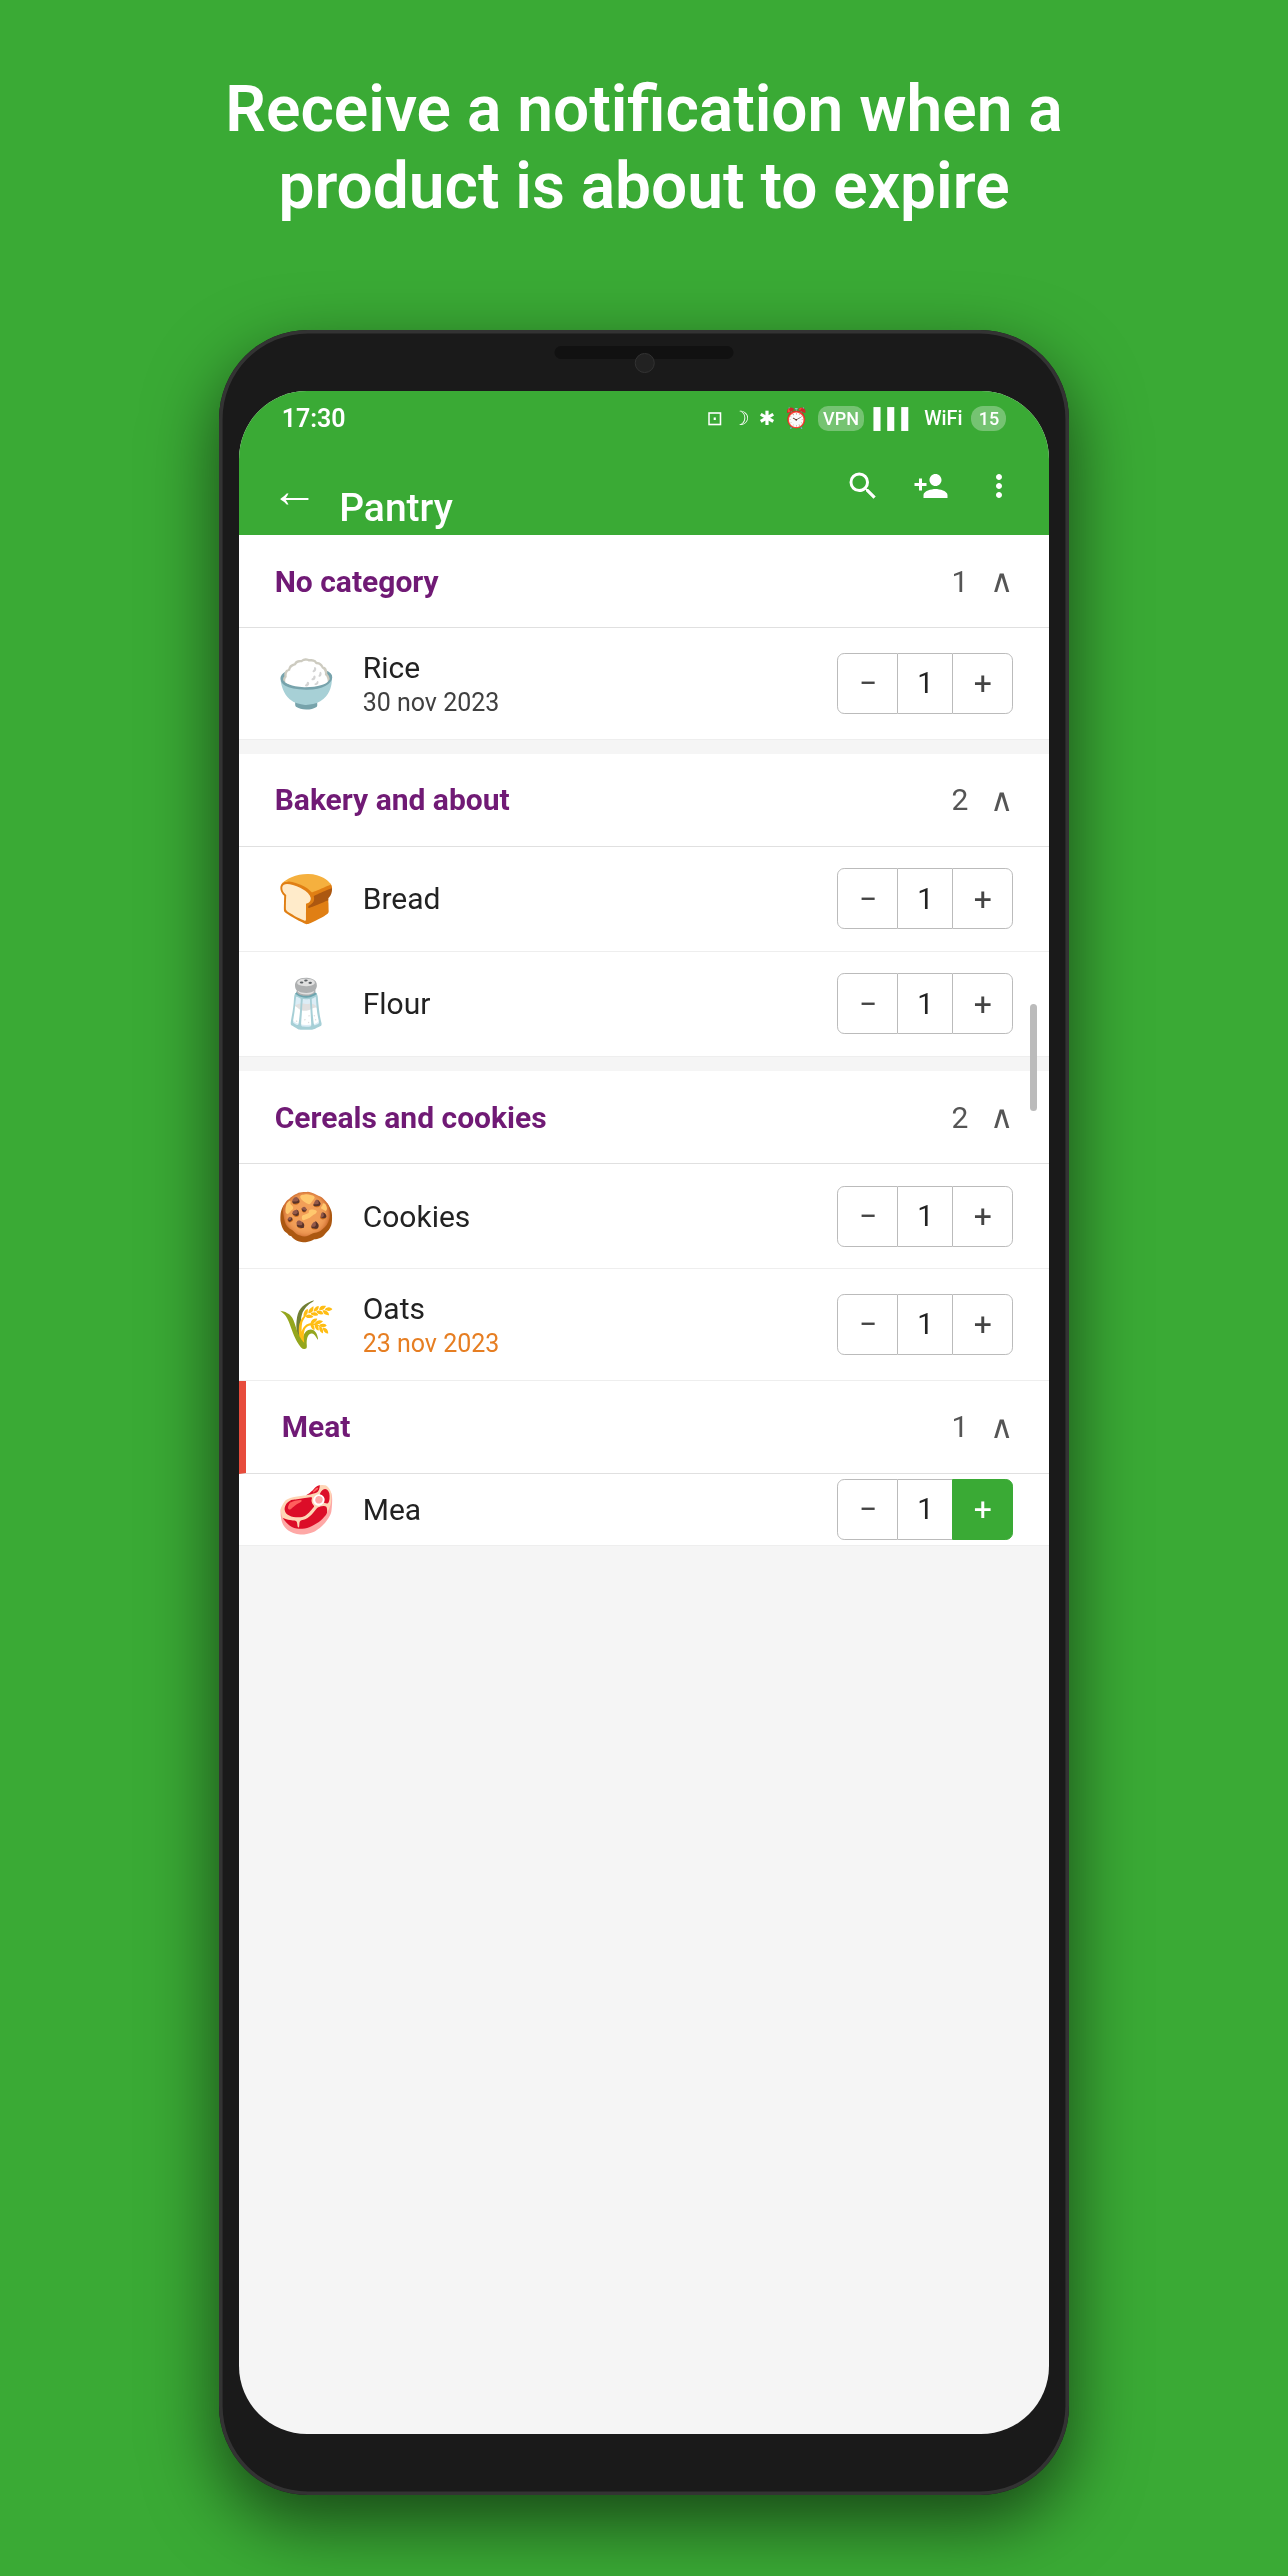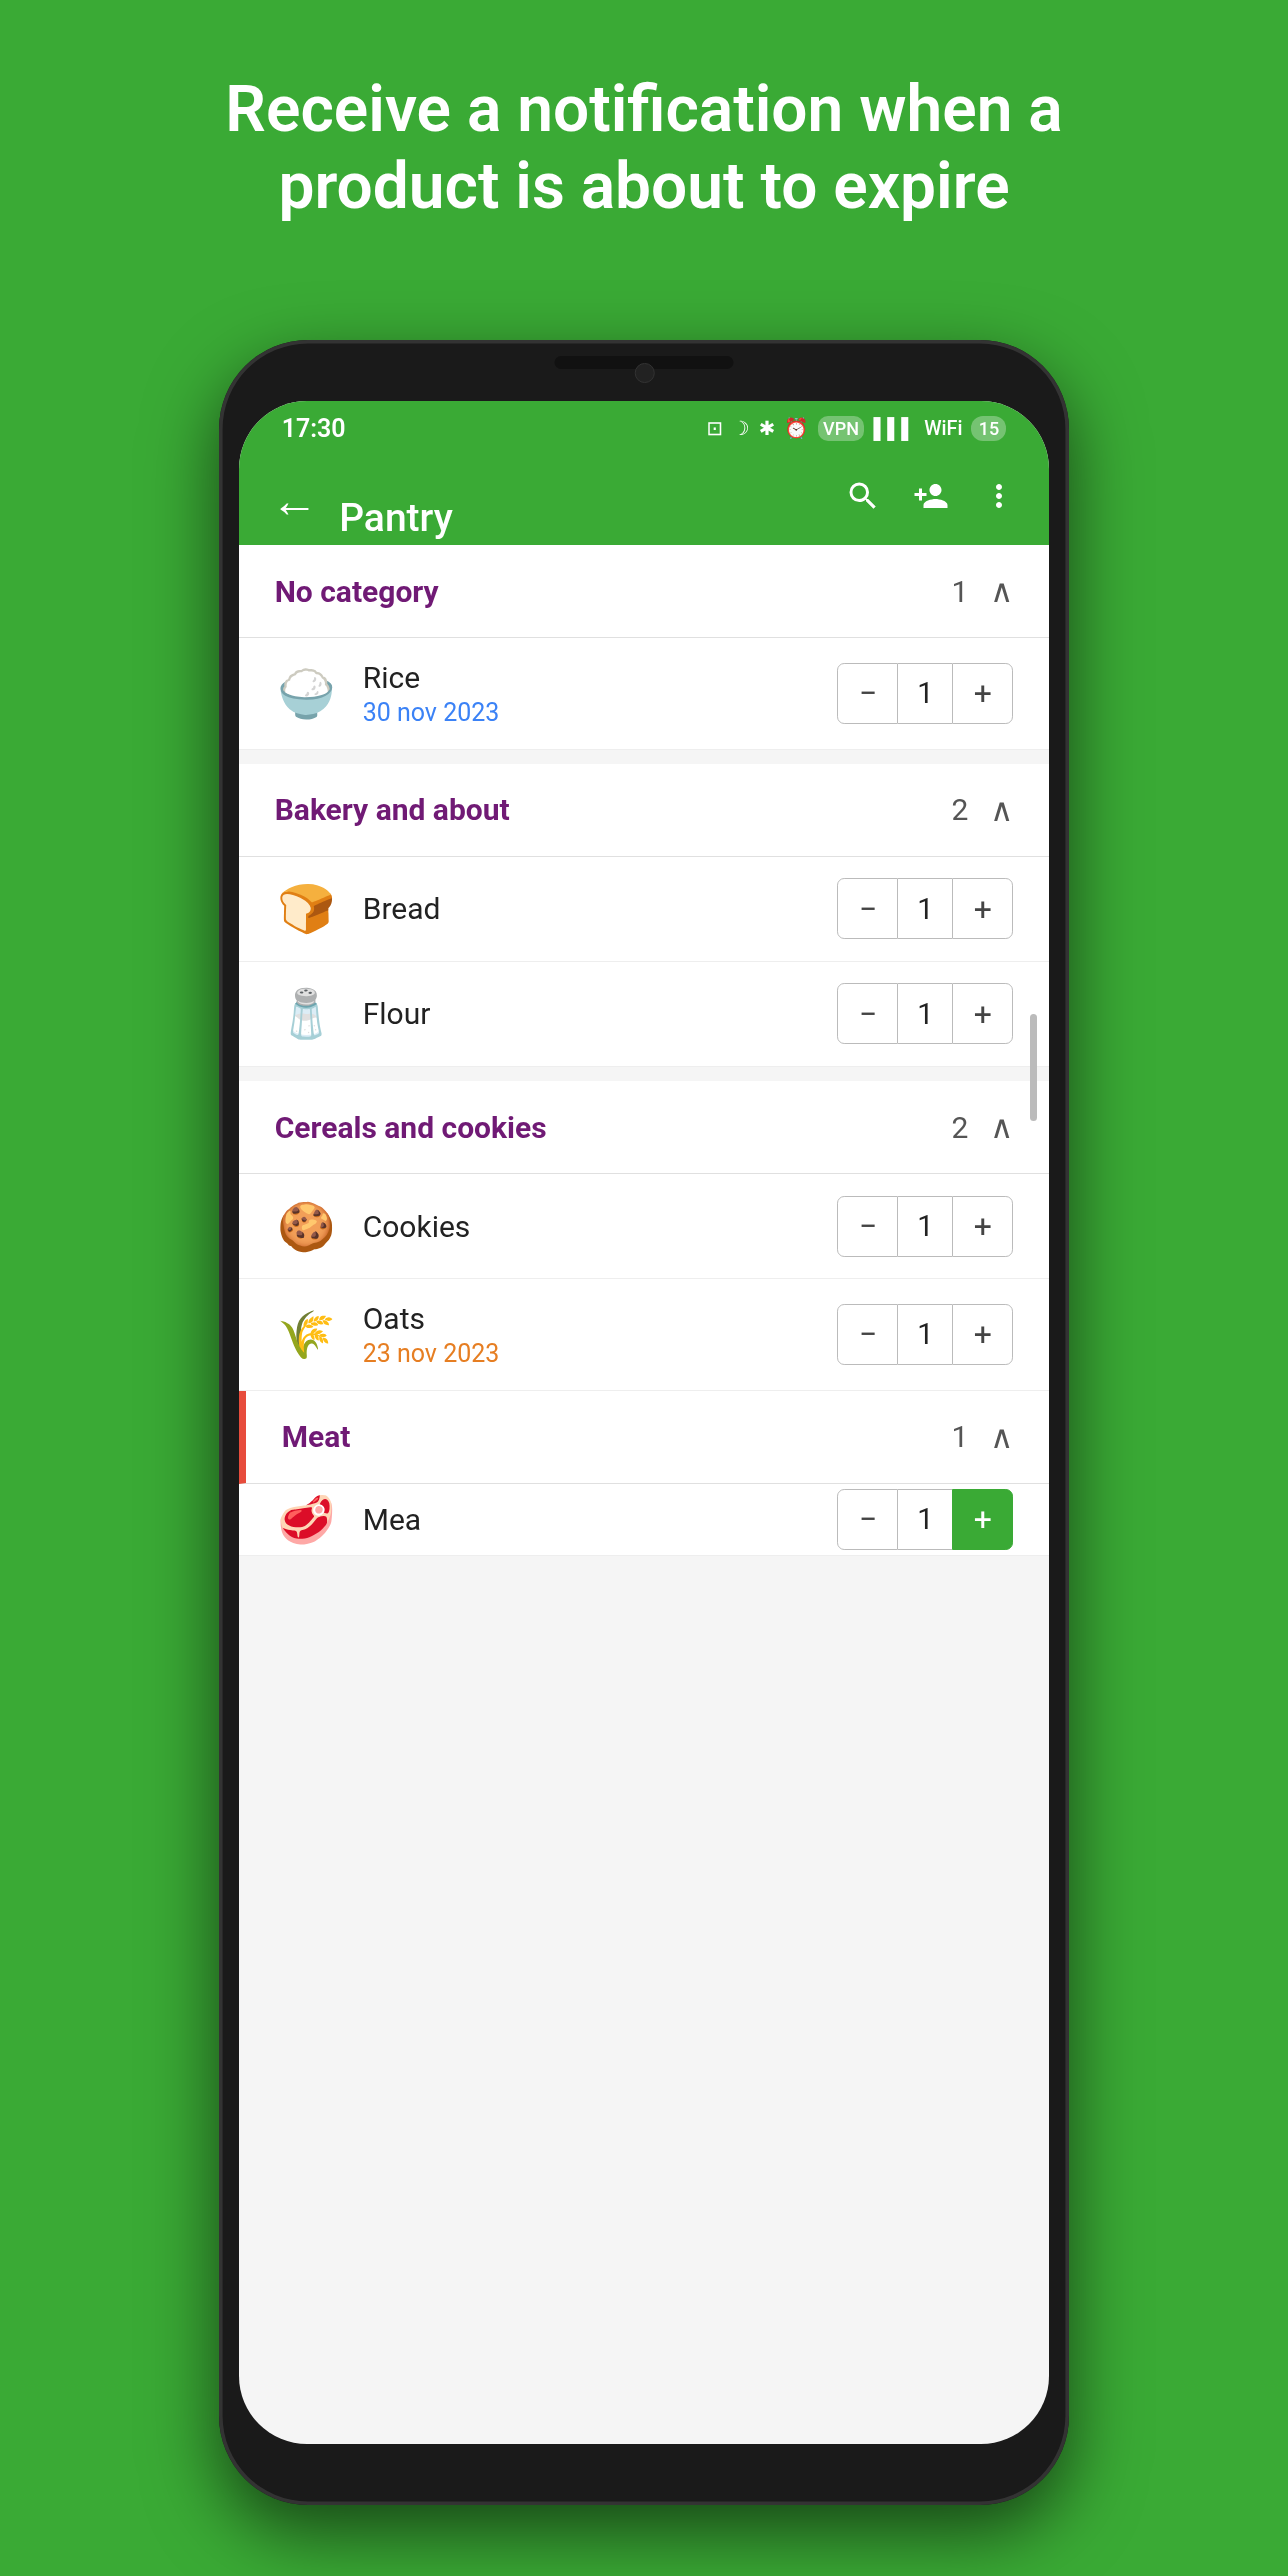--- a/index.html
+++ b/index.html
@@ -18,21 +18,21 @@
       color: white;
       font-size: 64px;
       font-weight: 600;
       padding: 72px 107px 54px;
       line-height: 1.2;
     }
 
     
     .phone-container {
       position: absolute;
-      top: 340px;
+      top: 330px;
       left: 50%;
       transform: translateX(-50%);
       width: 850px;
       height: 2165px;
     }
 
     
     .phone-bezel {
       position: absolute;
       top: 0; left: 0;
@@ -178,21 +178,21 @@
     .product-info {
       flex: 1;
     }
     .product-name {
       font-size: 30px;
       color: #222;
       font-weight: 400;
     }
     .product-date-green {
       font-size: 25px;
-      color: #3b82f6;
+      color: #404040;
       margin-top: 3.6px;
     }
     .product-date-orange {
       font-size: 25px;
       color: #e67e22;
       margin-top: 3.6px;
     }
 
     
     .qty-controls {

